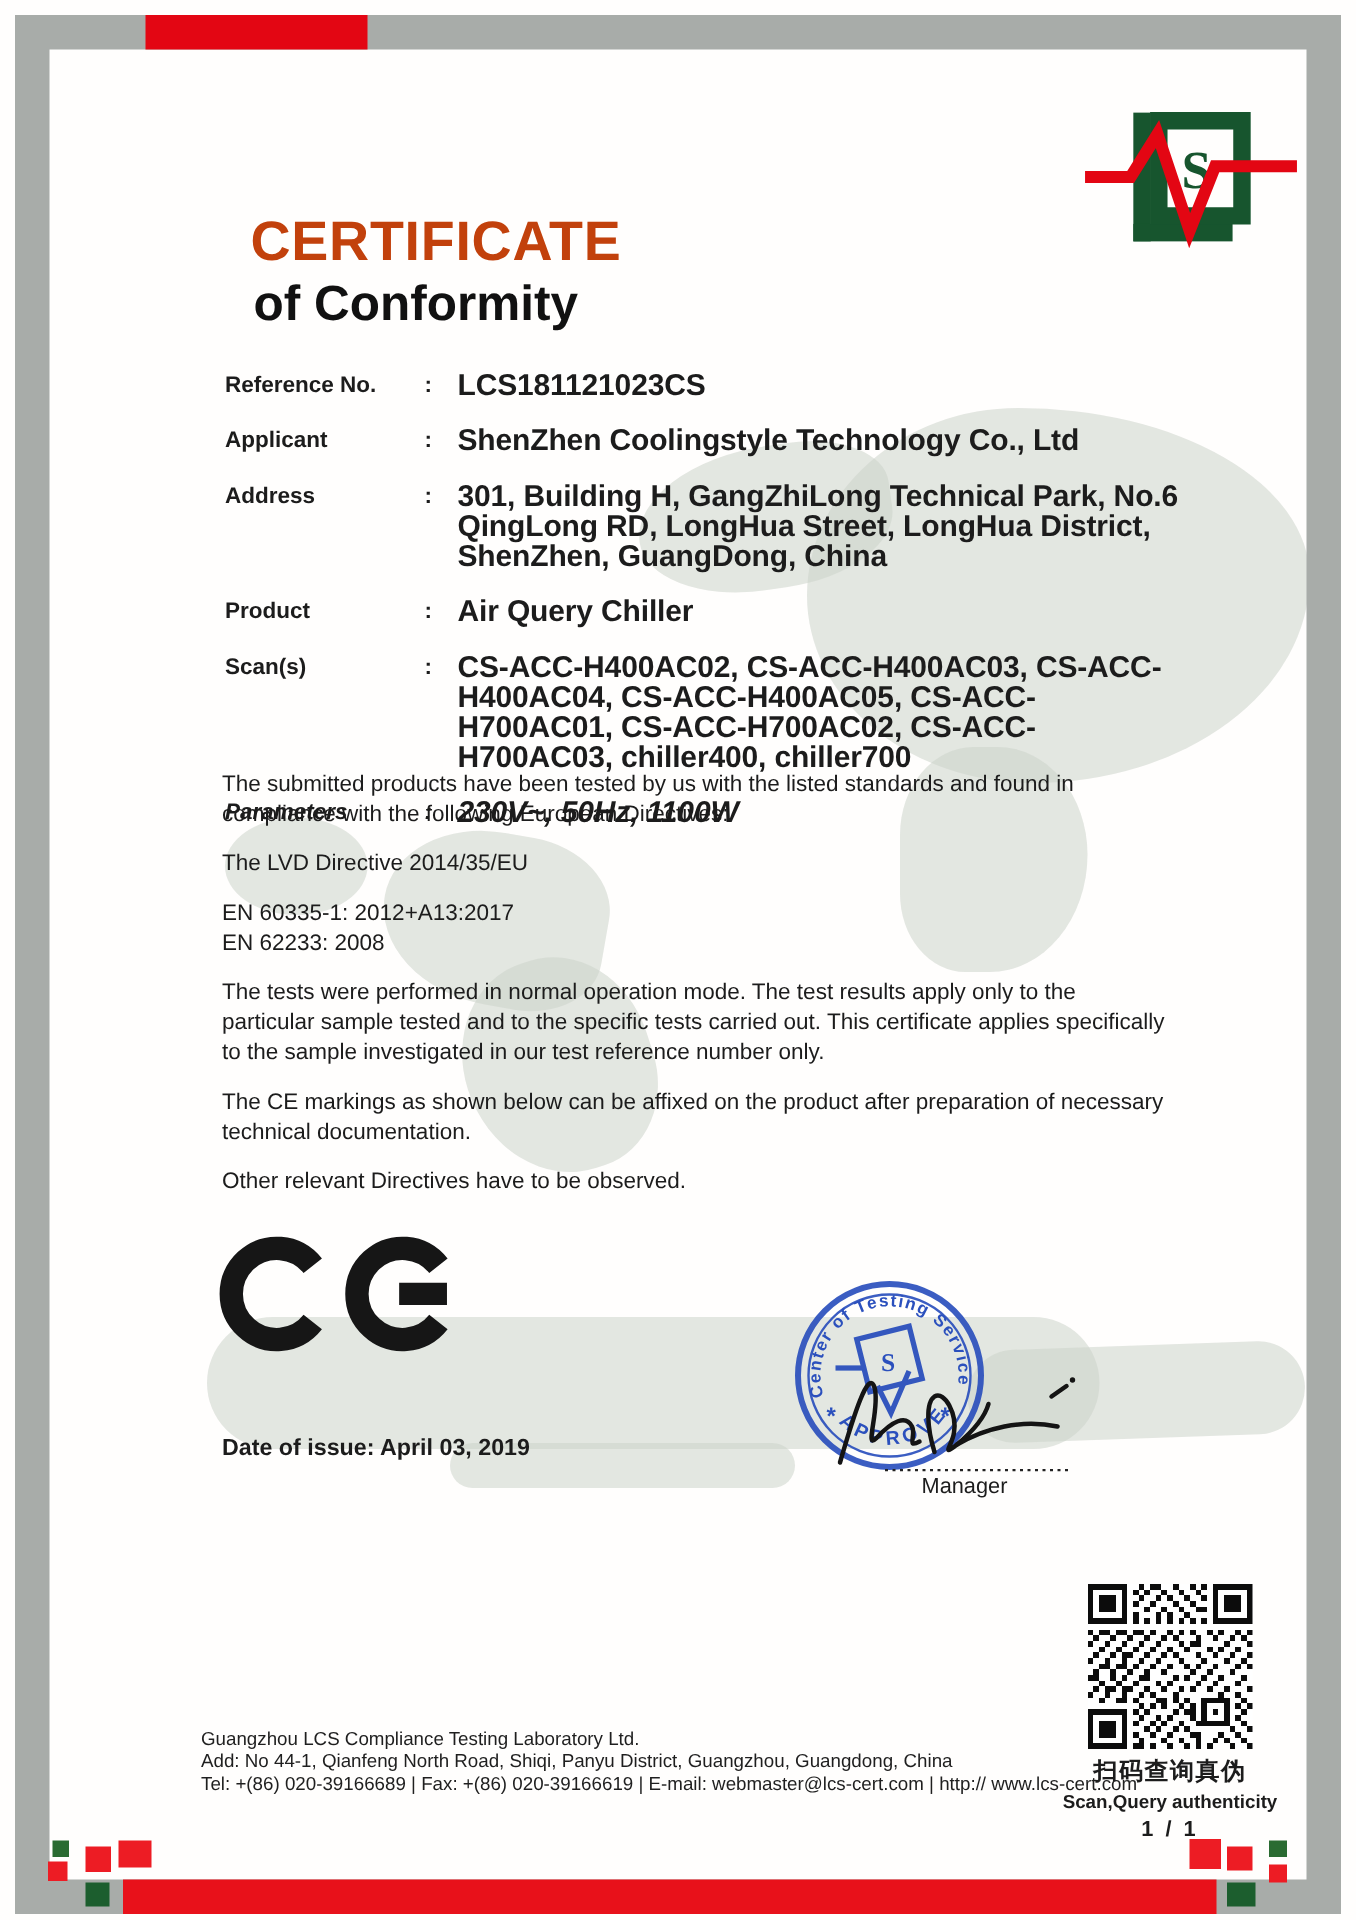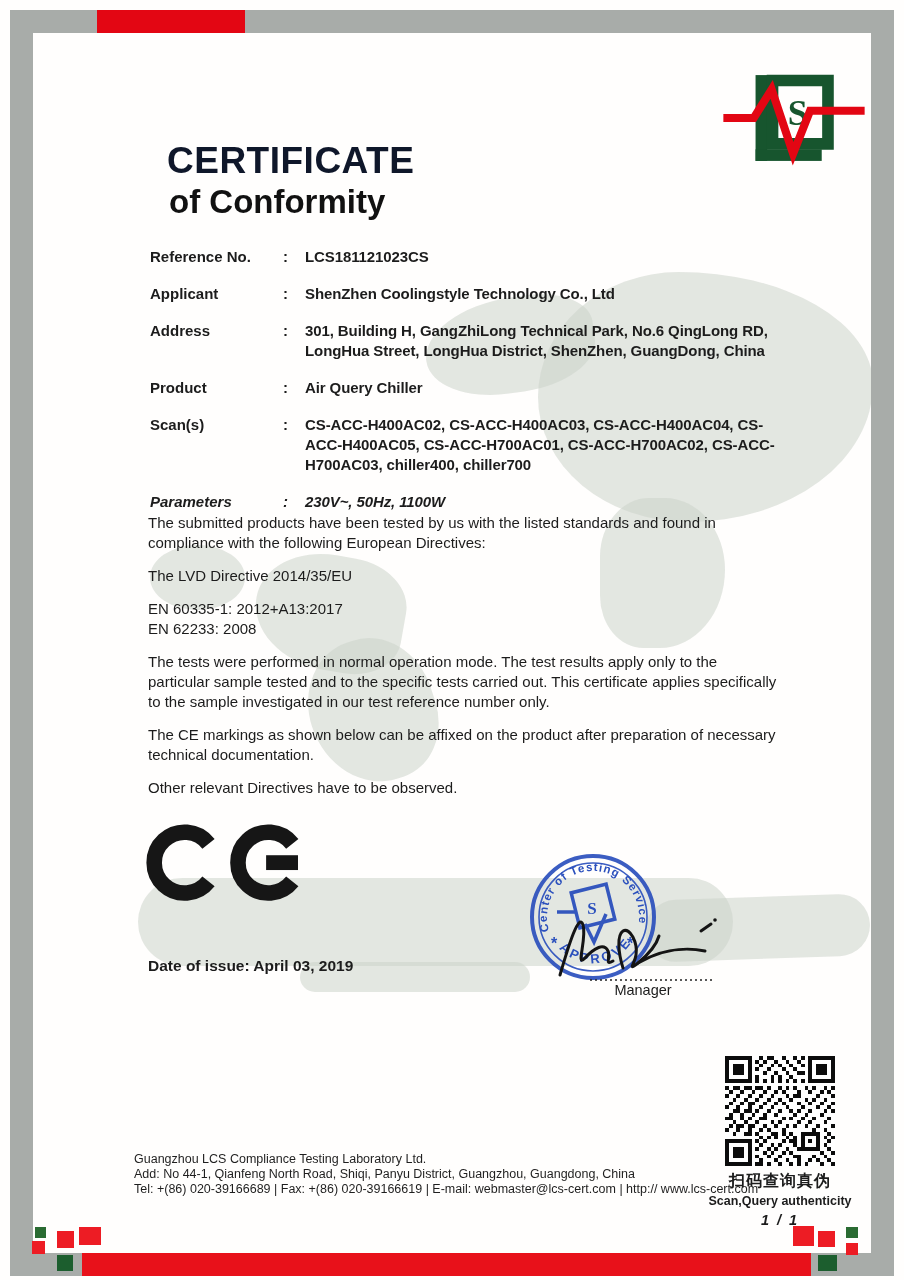--- a/index.html
+++ b/index.html
@@ -8,42 +8,42 @@
     overflow:hidden;font-family:"Liberation Sans",sans-serif;color:#1c1c1c;
   }
   
   .bar{position:absolute;background:#a8aca9;z-index:6;}
   .accent{position:absolute;z-index:7;}
   
   .wm{position:absolute;background:#ccd4cb;opacity:.55;z-index:1;}
   
   .content{position:absolute;inset:0;z-index:3;}
   .title{position:absolute;left:167px;top:140px;}
-  .title h1{margin:0;font-size:37px;letter-spacing:.5px;font-weight:bold;color:#0f172a;}
+  .title h1{margin:0;font-size:37px;letter-spacing:.5px;font-weight:bold;color:#c2410c;}
   .title h2{margin:1px 0 0 2px;font-size:33px;font-weight:bold;color:#111;}
   .fields{position:absolute;left:150px;top:247px;width:640px;}
   .frow{display:flex;align-items:flex-start;margin-bottom:17px;line-height:20px;}
   .frow .lbl{width:133px;font-weight:bold;font-size:15px;flex:none;}
   .frow .col{width:22px;font-weight:bold;font-size:15px;flex:none;}
-  .frow .val{width:495px;font-weight:bold;font-size:15px;letter-spacing:-0.1px;}
+  .frow .val{width:495px;font-weight:bold;font-size:20px;letter-spacing:-0.1px;}
   .frow.params{margin-top:11px;font-style:italic;}
   .bodytext{position:absolute;left:148px;top:513px;width:630px;font-size:15px;line-height:20px;}
   .bodytext p{margin:0 0 13px 0;}
   .bodytext p.b{font-weight:normal;}
   .bodytext p.tight{margin-bottom:0;}
   .dateline{position:absolute;left:148px;top:957px;font-size:15.5px;font-weight:bold;}
   .ce{position:absolute;left:146px;top:810px;width:172px;height:106px;}
   .lcslogo{position:absolute;left:718px;top:64px;width:152px;height:108px;}
   .stampwrap{position:absolute;left:505px;top:832px;width:230px;height:175px;}
   
   .qrblock{position:absolute;left:692px;top:1056px;width:176px;text-align:center;z-index:3;}
   .qrblock svg{width:110px;height:110px;display:block;margin:0 auto;}
   .qr-cn{font-size:16px;font-weight:bold;margin-top:5px;letter-spacing:1px;}
   .qr-en{font-size:12.5px;font-weight:bold;margin-top:2px;}
-  .pageno{font-size:14.5px;font-weight:bold;margin-top:4px;letter-spacing:2px;font-style:italic;}
+  .pageno{font-size:14.5px;font-weight:bold;margin-top:4px;letter-spacing:2px;}
   .footer{position:absolute;left:134px;top:1152px;font-size:12.5px;line-height:15px;color:#1f1f1f;z-index:3;}
 </style>
 </head>
 <body>
 
 <div class="canvas">
 
   <div>
     <div class="wm" style="left:538px;top:272px;width:335px;height:250px;border-radius:42% 58% 55% 45%/50% 45% 55% 50%;"></div>
     <div class="wm" style="left:425px;top:298px;width:170px;height:95px;border-radius:60% 40% 50% 50%;transform:rotate(-8deg);"></div>

